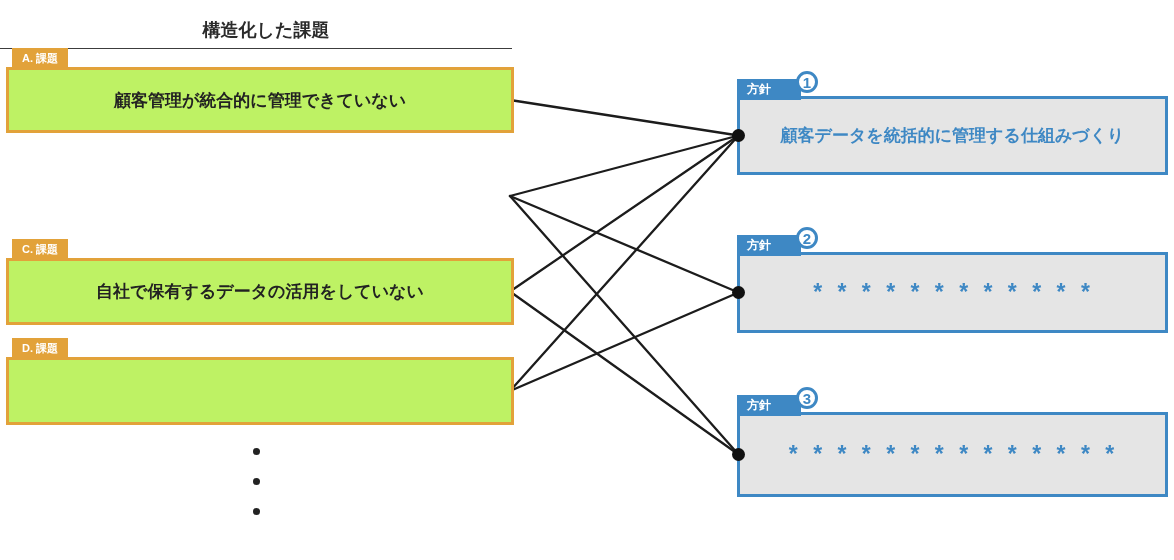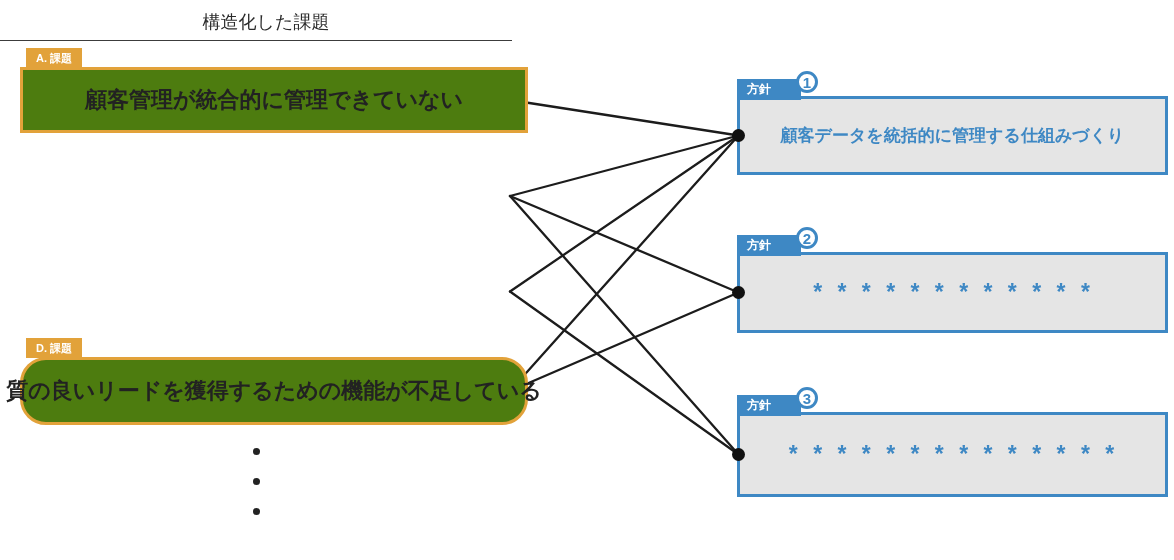--- a/index.html
+++ b/index.html
@@ -7,50 +7,50 @@
     --blue:#3E88C4;
     --connector:#1c1c1c;
   }
   *{margin:0;padding:0;box-sizing:border-box;}
   html,body{background:#ffffff;}
   body{font-family:"Liberation Sans","DejaVu Sans",sans-serif;}
   #page{position:relative;width:1174px;height:560px;background:#ffffff;overflow:hidden;}
 
   
   .col-title{
-    position:absolute;top:4px;height:37px;
+    position:absolute;top:12px;height:37px;
     display:flex;align-items:center;justify-content:center;
-    font-size:18px;font-weight:normal;color:#2b2b2b;
+    font-size:18px;font-weight:bold;color:#2b2b2b;
     border-bottom:1.5px solid #3c3c3c;
     padding-left:20px;
   }
   #left-title{left:0;width:512px;}
   #right-title{left:737px;width:437px;}
 
   
   #connector-svg{position:absolute;left:0;top:0;width:1174px;height:560px;z-index:1;pointer-events:none;}
 
   
   .issue-box{
-    position:absolute;left:20px;width:508px;
-    background:#4d7c0f;border:3px solid var(--orange);
+    position:absolute;left:6px;width:508px;
+    background:#bef264;border:3px solid var(--orange);
     display:flex;align-items:center;justify-content:center;
     z-index:2;
   }
   #issue-A{top:67px;height:66px;}
   #issue-B{top:161px;height:70px;}
   #issue-C{top:258px;height:67px;}
-  #issue-D{top:357px;height:68px;border-radius:26px;}
+  #issue-D{top:357px;height:68px;}
   .issue-tag{
     position:absolute;bottom:calc(100% + 2px);left:3px;
     height:20px;line-height:20px;padding:0 10px;
     background:var(--orange);color:#fff;
     font-size:11px;font-weight:bold;white-space:nowrap;
   }
-  .issue-text{font-size:22px;font-weight:bold;color:#222;white-space:nowrap;}
+  .issue-text{font-size:17px;font-weight:bold;color:#222;white-space:nowrap;}
 
   
   .vertical-ellipsis{
     position:absolute;left:253px;top:448px;
     display:flex;flex-direction:column;gap:23px;z-index:2;
   }
   .ellipsis-dot{width:7px;height:7px;border-radius:50%;background:#222;}
 
   
   .policy-box{
@@ -97,23 +97,26 @@
       <line x1="510" y1="291.5" x2="738.5" y2="135.5" stroke="#1c1c1c" stroke-width="2.3" stroke-linecap="round"></line>
       <line x1="510" y1="291.5" x2="738.5" y2="454.5" stroke="#1c1c1c" stroke-width="2.3" stroke-linecap="round"></line>
       <line x1="510" y1="391" x2="738.5" y2="135.5" stroke="#1c1c1c" stroke-width="2.3" stroke-linecap="round"></line>
       <line x1="510" y1="391" x2="738.5" y2="292.5" stroke="#1c1c1c" stroke-width="2.3" stroke-linecap="round"></line>
     </svg>
 
   <div id="issue-A" class="issue-box">
     <span class="issue-tag">A. 課題</span>
     <span class="issue-text">顧客管理が統合的に管理できていない</span>
   </div>
+  <div id="issue-C" class="issue-box">
+    <span class="issue-tag">C. 課題</span>
+    <span class="issue-text">自社で保有するデータの活用をしていない</span>
+  </div>
   <div id="issue-D" class="issue-box">
     <span class="issue-tag">D. 課題</span>
-    <span class="issue-text">質の良いリードを獲得するための機能が不足している</span>
   </div>
 
   <div class="vertical-ellipsis">
     <span class="ellipsis-dot"></span>
     <span class="ellipsis-dot"></span>
     <span class="ellipsis-dot"></span>
   </div>
 
   <div id="policy-1" class="policy-box">
     <span class="policy-tag">方針<span class="policy-num">1</span></span>

